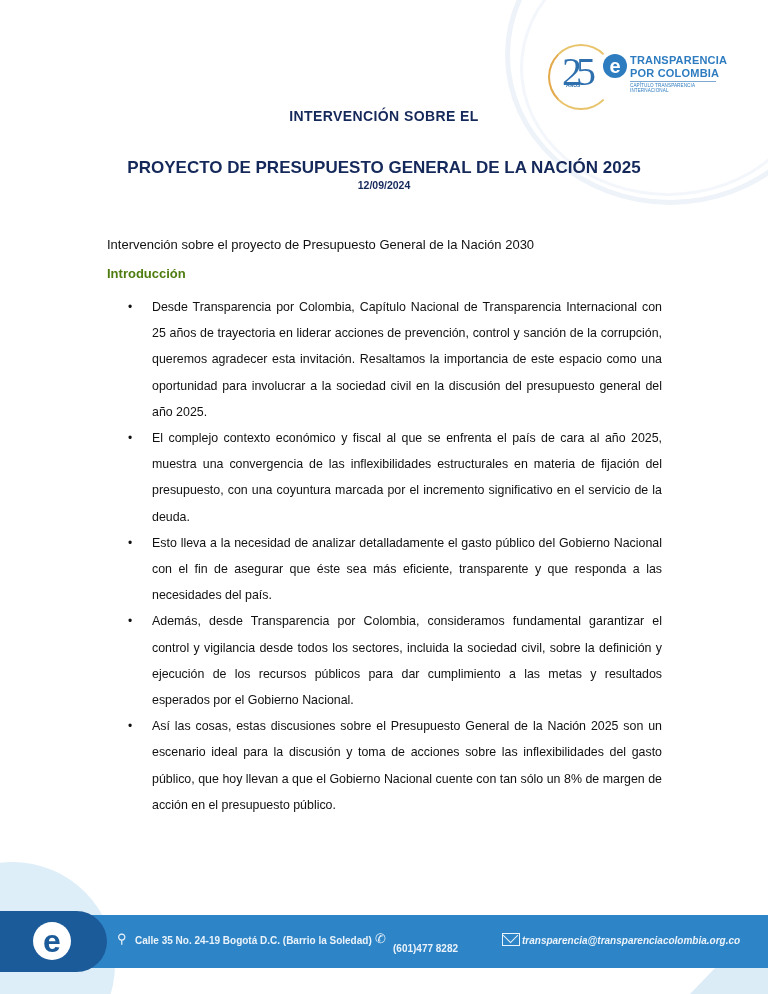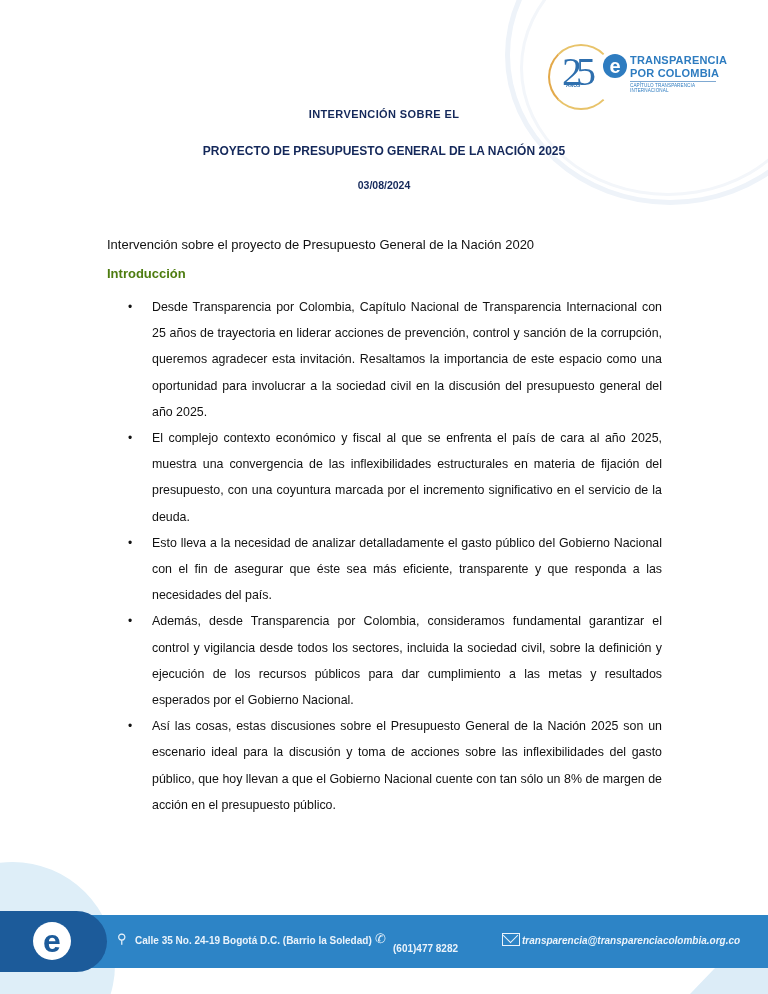--- a/index.html
+++ b/index.html
@@ -15,22 +15,22 @@
                color:#2e6fae; letter-spacing:-6px;text-align:right; }
   .logo .anos { position:absolute; left:18px; top:40px; font-size:5px; color:#2e6fae; font-weight:bold; }
   .logo .emblem { position:absolute; left:55px; top:12px; width:24px; height:24px; border-radius:50%;
                   background:#2e7cc0; color:#fff; font-size:20px; line-height:24px; text-align:center; font-weight:bold; }
   .logo .brand1, .logo .brand2 { position:absolute; left:82px; font-weight:bold; color:#2e7cc0; font-size:11px; letter-spacing:0.2px; }
   .logo .brand1 { top:12px; }
   .logo .brand2 { top:25px;text-align:center; }
   .logo .rule { position:absolute; left:82px; top:39px; width:86px; height:1px; background:#7fa9d2; }
   .logo .sub { position:absolute; left:82px; top:41px; font-size:4.6px; color:#2e7cc0; letter-spacing:0.1px; }
   .hdr { position:absolute; left:0; width:768px; text-align:center; font-weight:bold; color:#14285a; }
-  .h1 { top:108px; font-size:11px; letter-spacing:0.4px; }
-  .h2 { top:144px; font-size:12px; }
+  .h1 { top:108px; font-size:14px; letter-spacing:0.4px; }
+  .h2 { top:158px; font-size:17px; }
   .h3 { top:179px; font-size:10.5px; }
   .intro-line { position:absolute; left:107px; top:237px; font-size:13px; color:#111; }
   .section-title { position:absolute; left:107px; top:266px; font-size:13px; color:#4d7c0f; font-weight:bold;text-align:center; }
   .bullets { position:absolute; left:152px; top:294px; width:510px; list-style:none; margin:0; padding:0; }
   .bullets li { position:relative; font-size:12.4px; line-height:26.2px; text-align:justify; color:#111; margin:0; }
   .bullets li .dot { position:absolute; left:-24px; top:0; font-size:12px; }
   .footer-circle { position:absolute; left:-90px; top:862px; width:205px; height:205px; border-radius:50%; background:#deeef8; }
   .footer-bar { position:absolute; left:0; top:915px; width:768px; height:53px; background:#2d84c6; }
   .footer-tab { position:absolute; left:0; top:911px; width:107px; height:61px; background:#1c5b9a; border-radius:0 31px 31px 0; }
   .footer-logo { position:absolute; left:33px; top:922px; width:38px; height:38px; border-radius:50%; background:#fff;
@@ -58,23 +58,23 @@
   <span class="anos">AÑOS</span>
   <span class="emblem">e</span>
   <span class="brand1">TRANSPARENCIA</span>
   <span class="brand2">POR COLOMBIA</span>
   <span class="rule"></span>
   <span class="sub">CAPÍTULO TRANSPARENCIA INTERNACIONAL</span>
 </div>
 
 <div class="hdr h1">INTERVENCIÓN SOBRE EL</div>
 <div class="hdr h2">PROYECTO DE PRESUPUESTO GENERAL DE LA NACIÓN 2025</div>
-<div class="hdr h3">03/08/2024</div>
+<div class="hdr h3">12/09/2024</div>
 
-<div class="intro-line">Intervención sobre el proyecto de Presupuesto General de la Nación 2020</div>
+<div class="intro-line">Intervención sobre el proyecto de Presupuesto General de la Nación 2030</div>
 <div class="section-title">Introducción</div>
 
 <ul class="bullets">
   <li><span class="dot">•</span><span>Desde Transparencia por Colombia, Capítulo Nacional de Transparencia Internacional con 25 años de trayectoria en liderar acciones de prevención, control y sanción de la corrupción, queremos agradecer esta invitación. Resaltamos la importancia de este espacio como una oportunidad para involucrar a la sociedad civil en la discusión del presupuesto general del año 2025.</span></li>
   <li><span class="dot">•</span><span>El complejo contexto económico y fiscal al que se enfrenta el país de cara al año 2025, muestra una convergencia de las inflexibilidades estructurales en materia de fijación del presupuesto, con una coyuntura marcada por el incremento significativo en el servicio de la deuda.</span></li>
   <li><span class="dot">•</span><span>Esto lleva a la necesidad de analizar detalladamente el gasto público del Gobierno Nacional con el fin de asegurar que éste sea más eficiente, transparente y que responda a las necesidades del país.</span></li>
   <li><span class="dot">•</span><span>Además, desde Transparencia por Colombia, consideramos fundamental garantizar el control y vigilancia desde todos los sectores, incluida la sociedad civil, sobre la definición y ejecución de los recursos públicos para dar cumplimiento a las metas y resultados esperados por el Gobierno Nacional.</span></li>
   <li><span class="dot">•</span><span>Así las cosas, estas discusiones sobre el Presupuesto General de la Nación 2025 son un escenario ideal para la discusión y toma de acciones sobre las inflexibilidades del gasto público, que hoy llevan a que el Gobierno Nacional cuente con tan sólo un 8% de margen de acción en el presupuesto público.</span></li>
 </ul>
 

